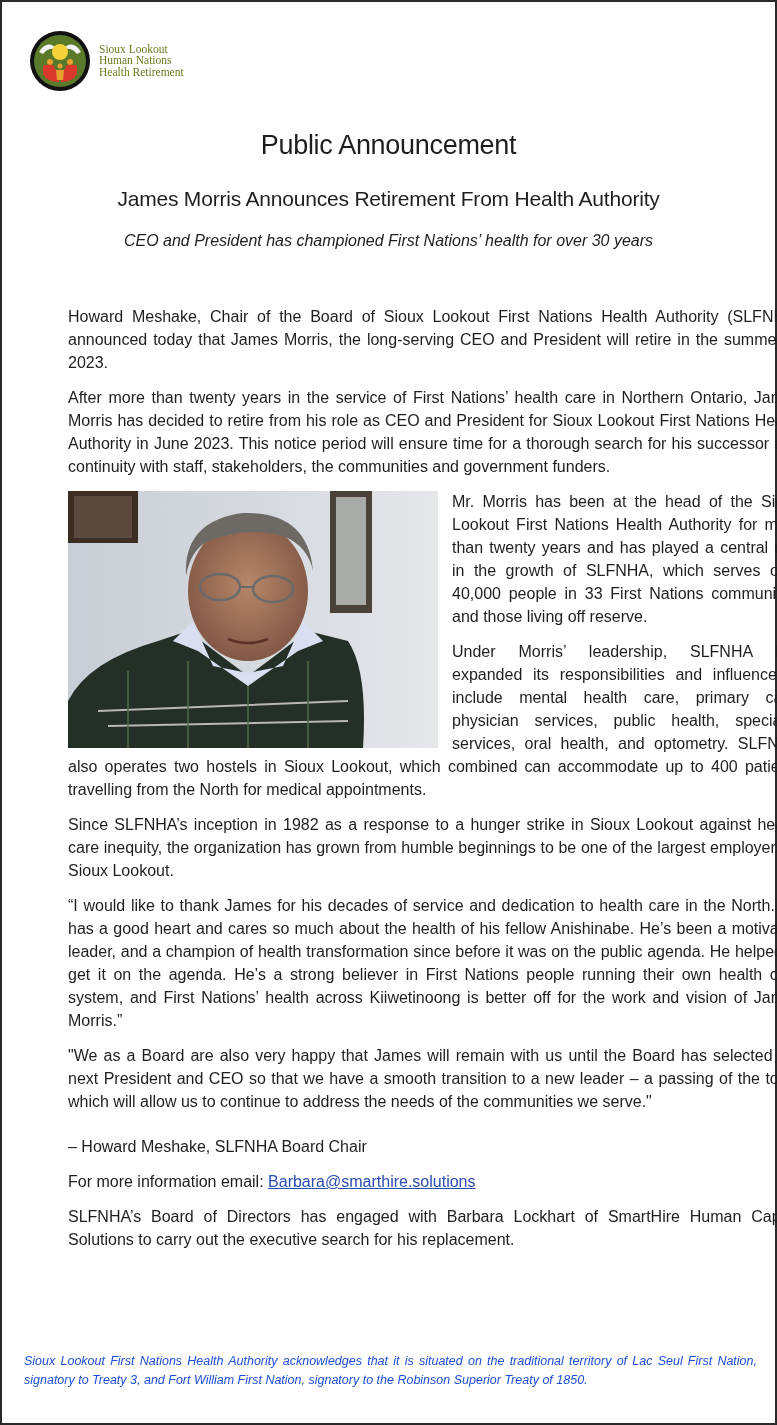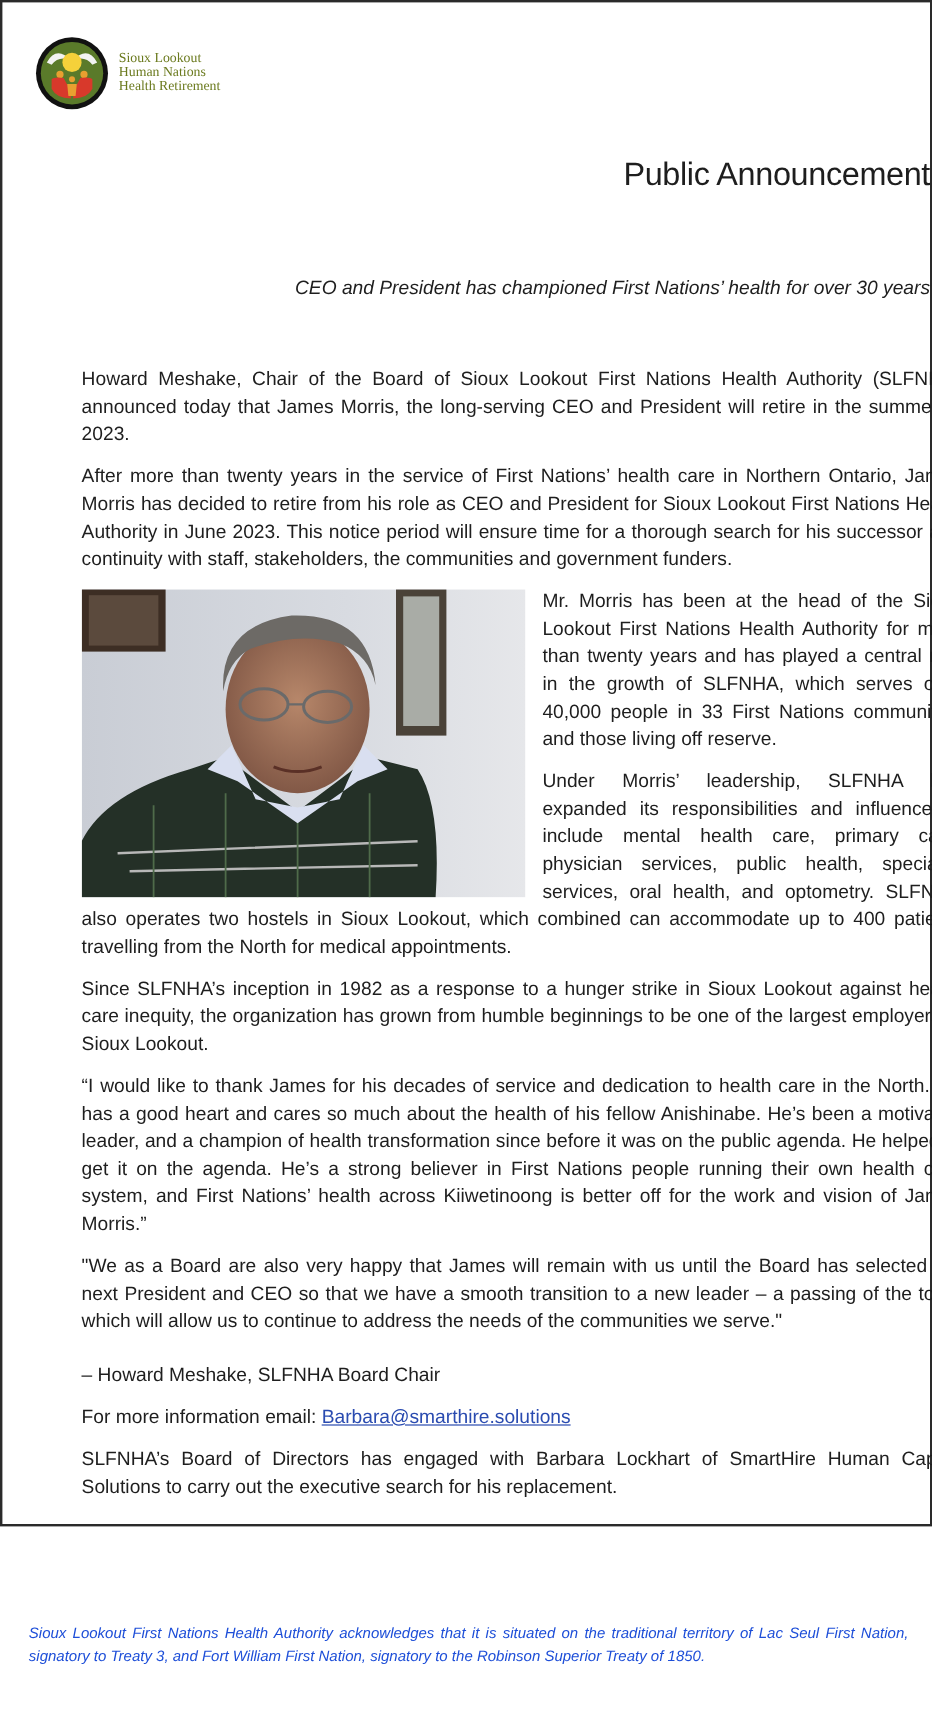--- a/index.html
+++ b/index.html
@@ -1,49 +1,49 @@
 <!DOCTYPE html>
 <html><head>
 <meta charset="utf-8">
 <style>
   html, body { margin: 0; padding: 0; background: #ffffff; }
   body { width: 777px; height: 1425px; overflow: hidden; }
   .page {
     position: relative;
-    width: 777px; height: 1272px;
+    width: 777px; height: 1425px;
     box-sizing: border-box;
     border: 2px solid #2a2a2a;
     background: #ffffff;
     font-family: "Liberation Sans", sans-serif;
     color: #1e1e1e;
   }
   .logo {
     position: absolute; left: 27px; top: 28px;
     display: flex; align-items: center;
   }
   .logo svg { width: 62px; height: 62px; display: block; }
   .logo-text {
     margin-left: 8px;
     font-family: "Liberation Serif", serif;
     font-size: 11.5px; line-height: 11.5px;
     color: #6b7a1e;
   }
   .title {
     position: absolute; left: 0; right: 0; top: 128px;
-    text-align: right; font-size: 27px; color: #1e1e1e;
+    text-align: center; font-size: 27px; color: #1e1e1e;
     letter-spacing: -0.3px;
   }
   .headline {
     position: absolute; left: 0; right: 0; top: 185px;
     text-align: center; font-size: 21px; color: #1e1e1e;
     letter-spacing: -0.2px;
   }
   .subhead {
     position: absolute; left: 0; right: 0; top: 230px;
-    text-align: right; font-size: 16px; font-style: italic; color: #1e1e1e;
+    text-align: center; font-size: 16px; font-style: italic; color: #1e1e1e;
   }
   .body {
     position: absolute; left: 22px; top: 303px; width: 733px;
     font-size: 16px; line-height: 23px; text-align: justify;
     color: #1e1e1e;
     margin-left: 44px;
   }
   .body p { margin: 0 0 12px 0; }
   .photo {
     float: left;
@@ -81,20 +81,21 @@
       <path d="M27 40 L35 40 L34 50 L28 50 Z" fill="#e8a030"></path>
     </svg>
     <div class="logo-text">
       <div>Sioux Lookout</div>
       <div>Human Nations</div>
       <div>Health Retirement</div>
     </div>
   </div>
 
   <div class="title">Public Announcement</div>
+  <div class="headline">James Morris Announces Retirement From Health Authority</div>
   <div class="subhead">CEO and President has championed First Nations’ health for over 30 years</div>
 
   <div class="body">
     <p>Howard Meshake, Chair of the Board of Sioux Lookout First Nations Health Authority (SLFNHA) announced today that James Morris, the long-serving CEO and President will retire in the summer of 2023.</p>
     <p>After more than twenty years in the service of First Nations’ health care in Northern Ontario, James Morris has decided to retire from his role as CEO and President for Sioux Lookout First Nations Health Authority in June 2023. This notice period will ensure time for a thorough search for his successor and continuity with staff, stakeholders, the communities and government funders.</p>
 
     <div class="photo">
       <svg viewBox="0 0 370 257">
         <defs>
           <linearGradient id="wall" x1="0" x2="1" y1="0" y2="0">

